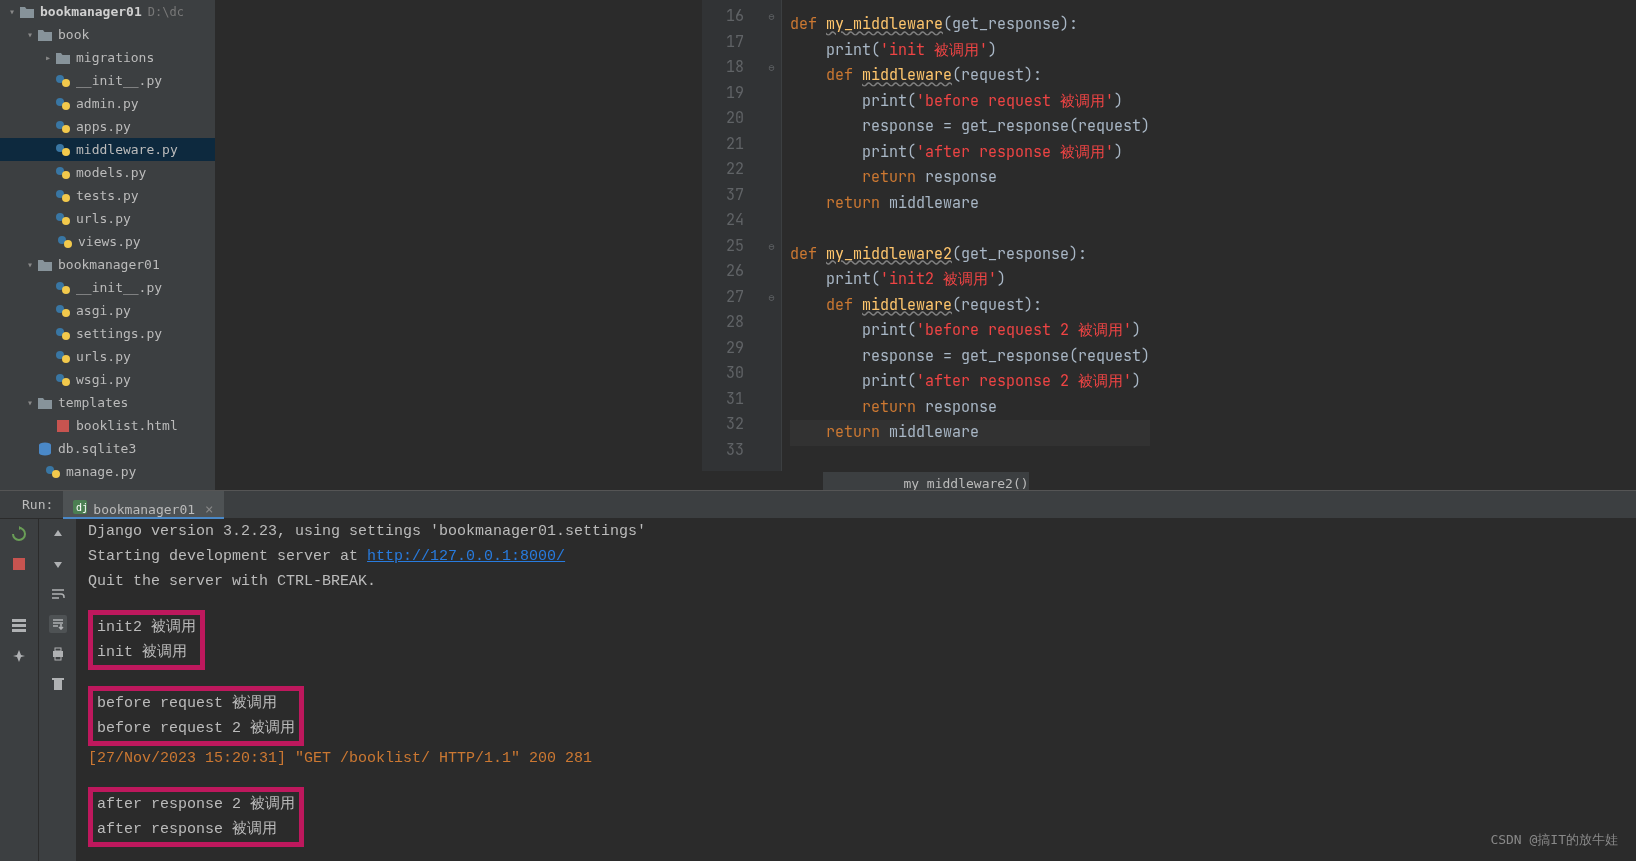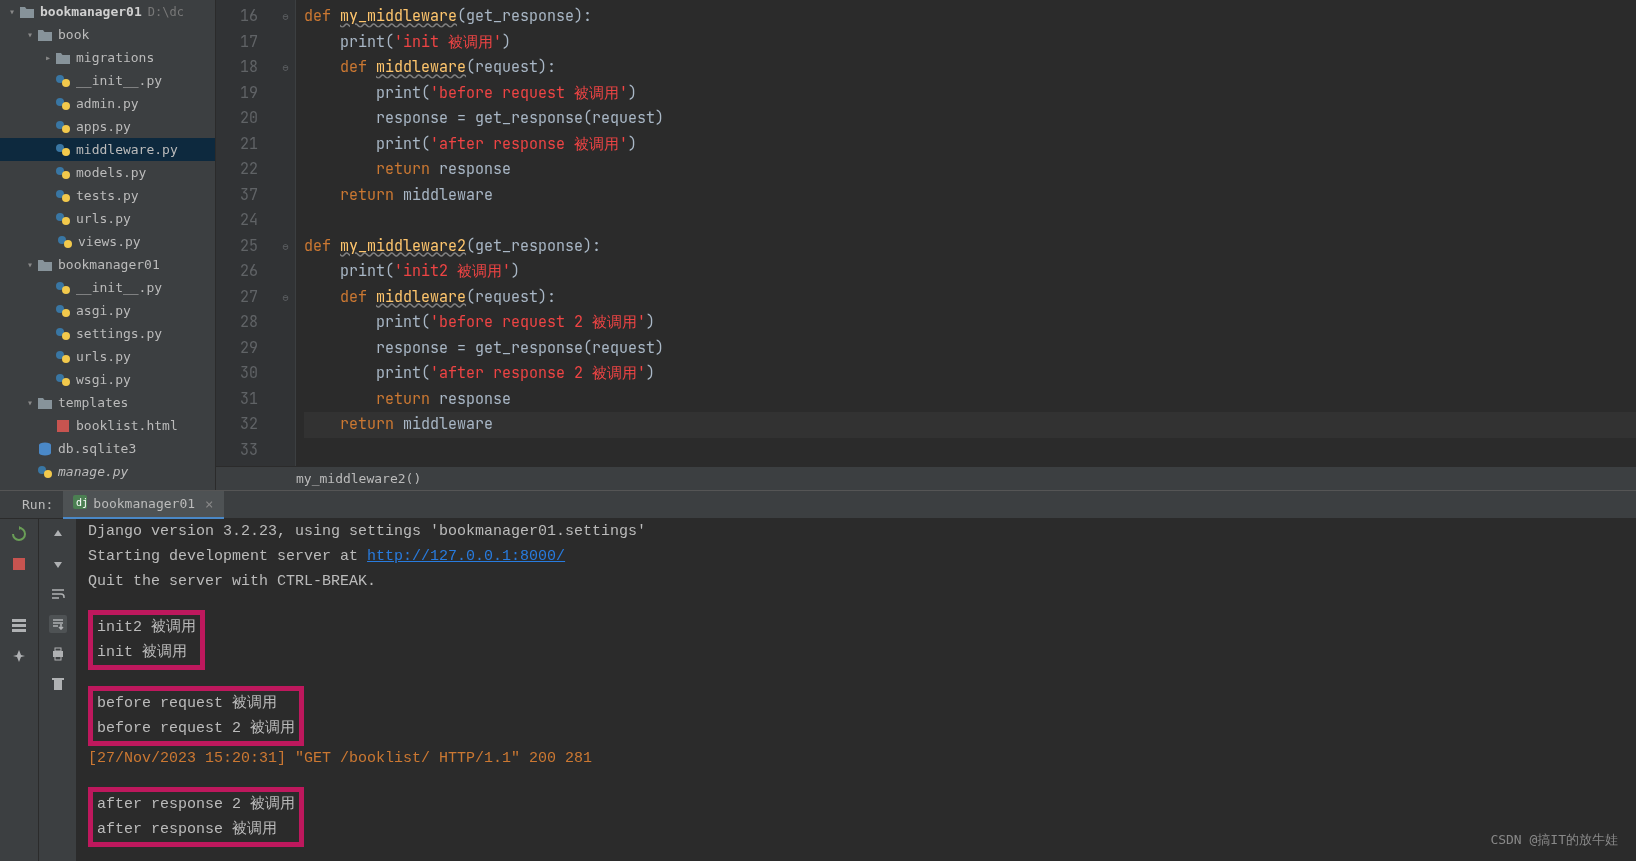--- a/index.html
+++ b/index.html
@@ -7,39 +7,39 @@
 .ide { display: flex; flex-direction: column; width: 1636px; height: 861px; }
 .upper { display: flex; height: 490px; }
 .sidebar { width: 216px; background: #3c3f41; overflow: hidden; border-right: 1px solid #2b2b2b; }
 .tree-row { display: flex; align-items: center; height: 23px; padding-left: 4px; cursor: pointer; white-space: nowrap; font-size: 13px; }
 .tree-row.selected { background: #0d293e; }
 .tree-row .chev { display: inline-block; width: 12px; text-align: center; color: #888; font-size: 10px; }
 .tree-row .icon { display: inline-flex; width: 18px; height: 16px; align-items: center; justify-content: center; margin-right: 4px; }
 .tree-row .lbl { color: #bbbbbb; }
 .tree-row .lbl.bold { font-weight: bold; color: #d0d0d0; }
 .tree-row .path { color: #787878; margin-left: 6px; font-size: 12px; }
-.editor { flex: 1; background: #2b2b2b; display: flex; flex-direction: column; }
+.editor { flex: 1; background: #2b2b2b; display: flex; flex-direction: column; align-items: center; }
 .code-area { flex: 1; display: flex; font-family: "JetBrains Mono", "Consolas", monospace; font-size: 15px; line-height: 25.5px; }
 .gutter { width: 60px; text-align: right; color: #606366; padding-right: 18px; user-select: none; padding-top: 4px; background: #313335; }
 .gutter div { height: 25.5px; }
 .fold-col { width: 20px; padding-top: 4px; background: #313335; border-right: 1px solid #3c3f41; }
 .fold-col div { height: 25.5px; color: #606366; font-size: 10px; text-align: center; }
-.code { flex: 1; padding-top: 4px; padding-left: 8px; white-space: pre; }
+.code { flex: 1; padding-top: 12px; padding-left: 8px; white-space: pre; }
 .code .line { height: 25.5px; }
 .code .hl-line { background: #323232; }
 .kw { color: #cc7832; }
 .fn-u { color: #ffc66d; text-decoration: underline; text-decoration-color: #808080; text-decoration-style: wavy; }
 .str { color: #ef4444; }
 .par { color: #a9b7c6; }
 .id { color: #a9b7c6; }
 .breadcrumb { height: 24px; background: #3c3f41; color: #bbbbbb; padding-left: 80px; font-size: 13px; line-height: 24px; border-top: 1px solid #2b2b2b; }
 .lower { flex: 1; display: flex; flex-direction: column; background: #2b2b2b; border-top: 1px solid #555; }
 .run-header { display: flex; align-items: center; height: 28px; background: #3c3f41; border-bottom: 1px solid #2b2b2b; padding-left: 12px; }
 .run-label { color: #bbbbbb; padding: 0 10px; font-size: 13px; }
-.run-tab { display: flex; align-items: center; background: #4e5254; height: 28px; padding: 0 10px; font-size: 13px; color: #bbbbbb; border-bottom: 2px solid #4a88c7; }
+.run-tab { display: flex; align-items: flex-end; background: #4e5254; height: 28px; padding: 0 10px; font-size: 13px; color: #bbbbbb; border-bottom: 2px solid #4a88c7; }
 .run-tab .icon { margin-right: 6px; }
 .run-tab .close { margin-left: 10px; color: #888; font-size: 14px; }
 .run-body { flex: 1; display: flex; }
 .run-tools { width: 38px; background: #3c3f41; display: flex; flex-direction: column; align-items: center; padding-top: 6px; gap: 12px; }
 .run-tools2 { width: 38px; background: #3c3f41; display: flex; flex-direction: column; align-items: center; padding-top: 6px; gap: 12px; border-left: 1px solid #2b2b2b; }
 .tool-btn { width: 18px; height: 18px; display: flex; align-items: center; justify-content: center; cursor: pointer; }
 .console { flex: 1; padding: 0 12px; font-family: Liberation Mono, monospace; font-size: 15px; line-height: 25px; color: #bbbbbb; }
 .console .link { color: #287bde; text-decoration: underline; }
 .console .ts { color: #cc7832; }
 .boxed { display: inline-block; border: 5px solid #be185d; padding: 0 4px; margin-top: 16px; }
@@ -240,21 +240,21 @@
         <div class="tree-row" style="padding-left: 24px;">
           <span class="chev"></span>
           <span class="icon">
             <svg width="16" height="16">
               <ellipse cx="8" cy="4" rx="6" ry="2.5" fill="#4a88c7"></ellipse>
               <path d="M2 4 L2 12 A6 2.5 0 0 0 14 12 L14 4" fill="#4a88c7"></path>
             </svg>
           </span>
           <span class="lbl">db.sqlite3</span>
         </div>
-        <div class="tree-row" style="padding-left: 24px; font-style: italic;">
+        <div class="tree-row" style="padding-left: 32px;">
           <span class="chev"></span>
           <span class="icon">
             <svg width="16" height="16">
               <circle cx="5" cy="6" r="4" fill="#3976a3"></circle>
               <circle cx="11" cy="10" r="4" fill="#f2c94c"></circle>
             </svg>
           </span>
           <span class="lbl">manage.py</span>
         </div>
       </div>

